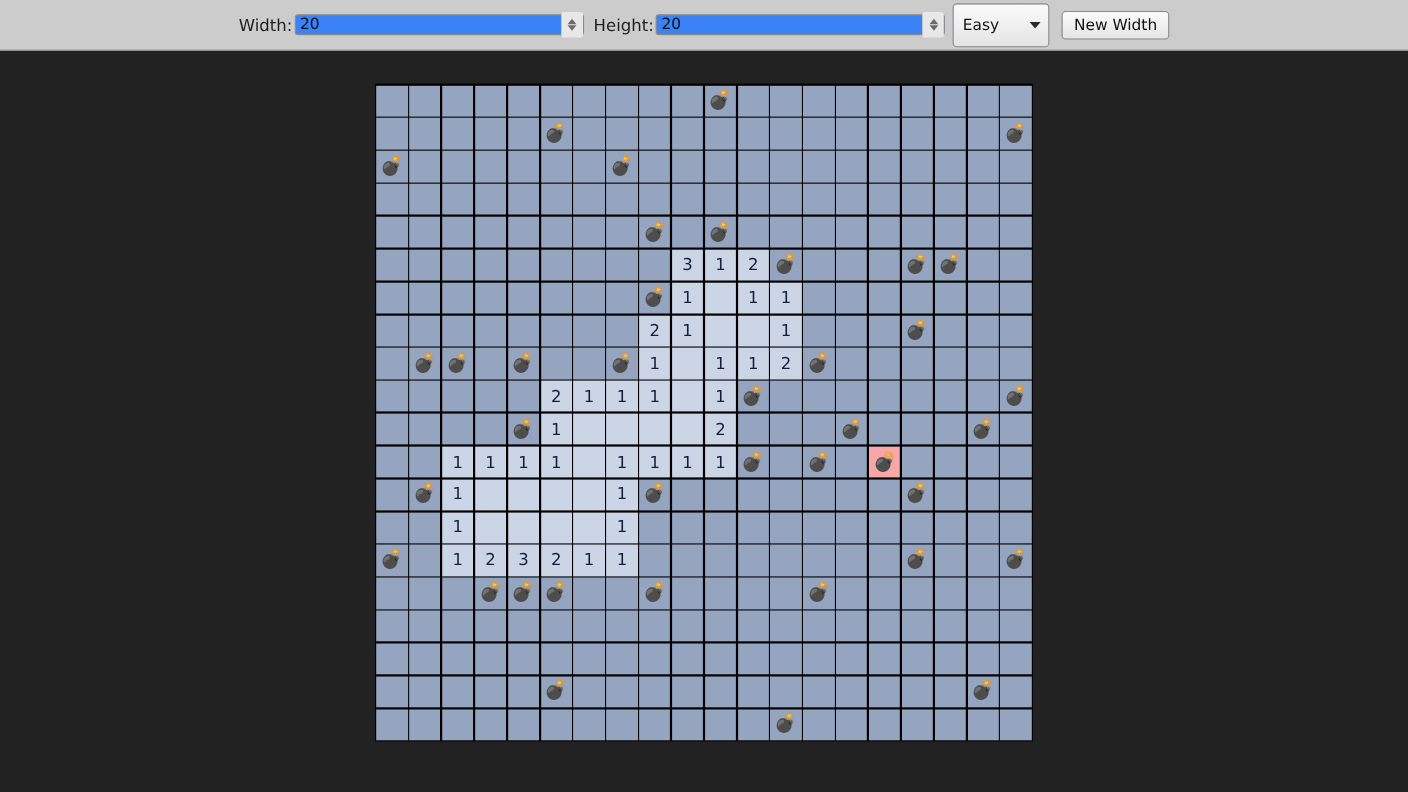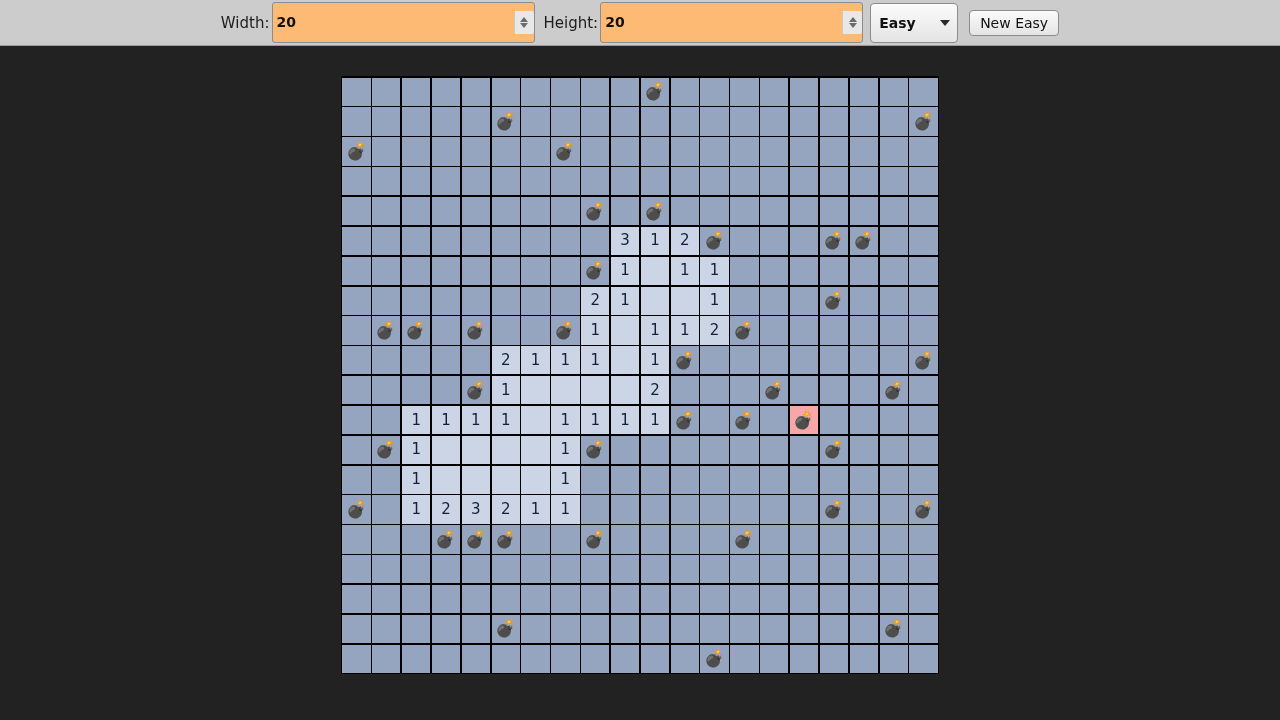--- a/index.html
+++ b/index.html
@@ -35,27 +35,26 @@
   .field-label {
     font-size: 15px;
     color: #1d1d1d;
     padding-right: 2px;
     font-family: "DejaVu Sans", "Liberation Sans", sans-serif;
   }
   .spinbox {
     position: relative;
     box-sizing: border-box;
     width: 263px;
-    height: 41px;
-    background: #fdba74;
+    height: 19px;
+    background: #3b82f6;
     border: 1px solid #8c8c8c;
     border-radius: 3px;
     display: flex;
     align-items: center;
-    font-weight: bold;
   }
   .spinbox .sb-value {
     font-size: 14px;
     color: #101010;
     padding-left: 4px;
     flex: 1;
     line-height: 23px;
   }
   .sb-arrows {
     width: 19px;
@@ -86,21 +85,20 @@
     width: 88px;
     height: 40px;
     background: linear-gradient(#fbfbfb, #e4e4e4);
     border: 1px solid #8c8c8c;
     border-radius: 4px;
     display: flex;
     align-items: center;
     justify-content: space-between;
     padding: 0 7px 0 8px;
     margin-right: 11px;
-    font-weight: bold;
   }
   .select-box .sel-text {
     font-size: 14px;
     color: #111111;
   }
   .chev {
     width: 0;
     height: 0;
     border-left: 5px solid transparent;
     border-right: 5px solid transparent;
@@ -185,21 +183,21 @@
         <span class="tri down"></span>
       </span>
     </div>
   </div>
 
   <div class="select-box">
     <span class="sel-text">Easy</span>
     <span class="chev"></span>
   </div>
 
-  <div class="btn">New Easy</div>
+  <div class="btn">New Width</div>
 
 </div>
 
 <div id="board-wrap">
   <div id="board">
       <div class="cell hidden"></div>
       <div class="cell hidden"></div>
       <div class="cell hidden"></div>
       <div class="cell hidden"></div>
       <div class="cell hidden"></div>

